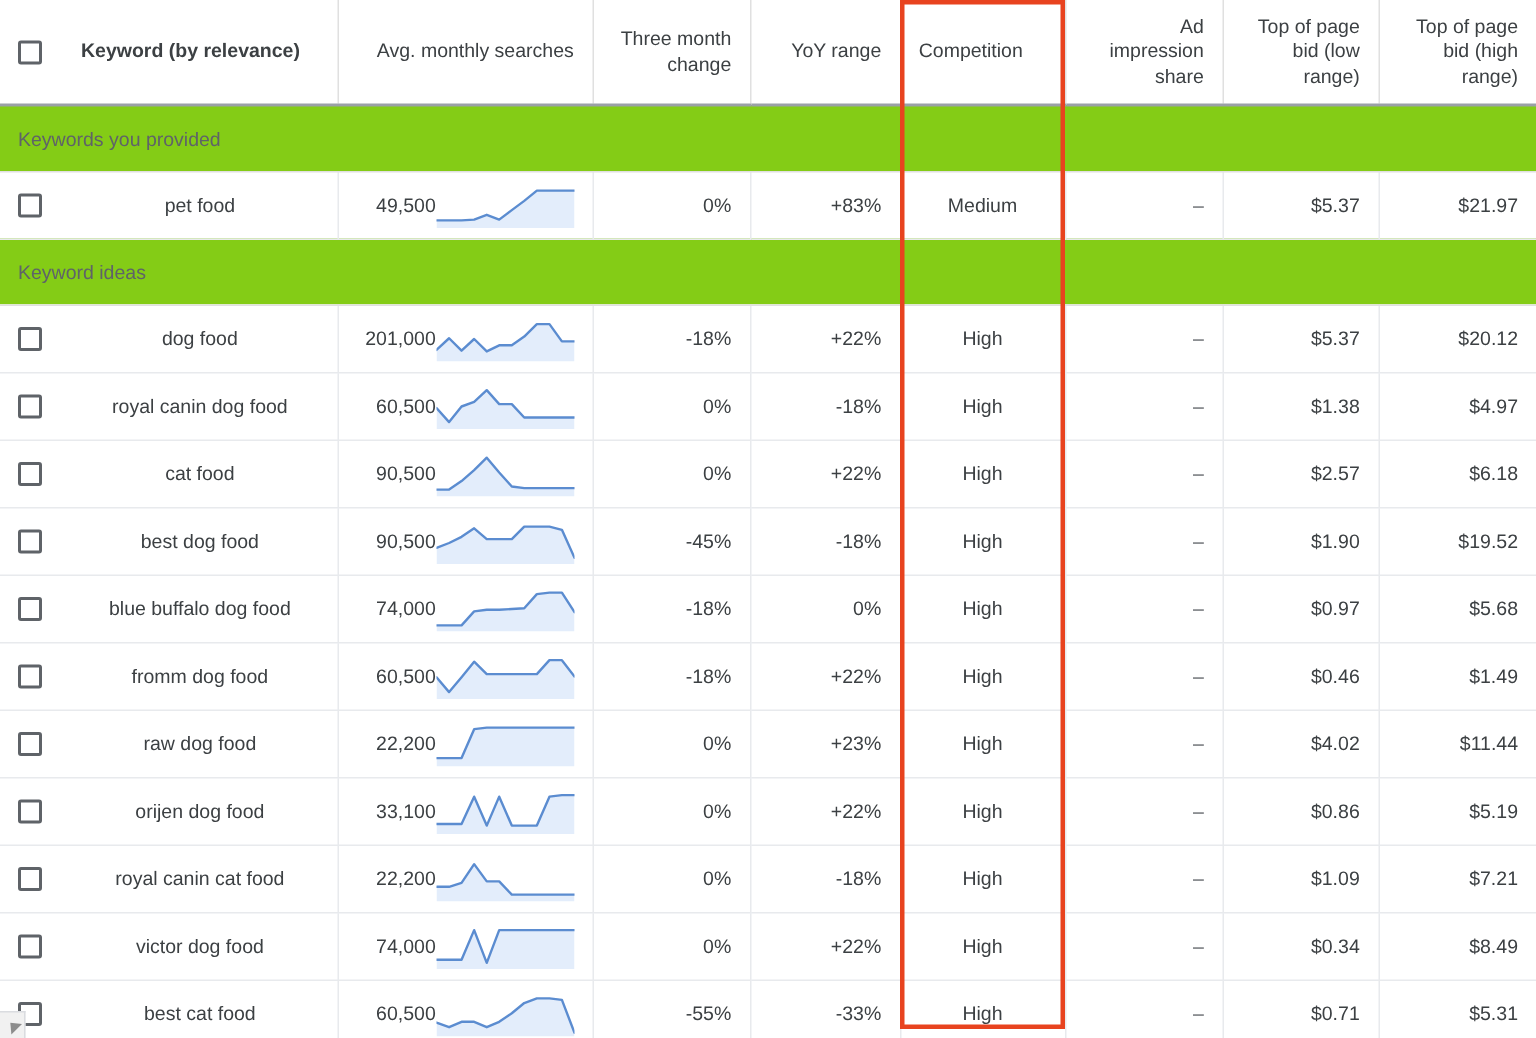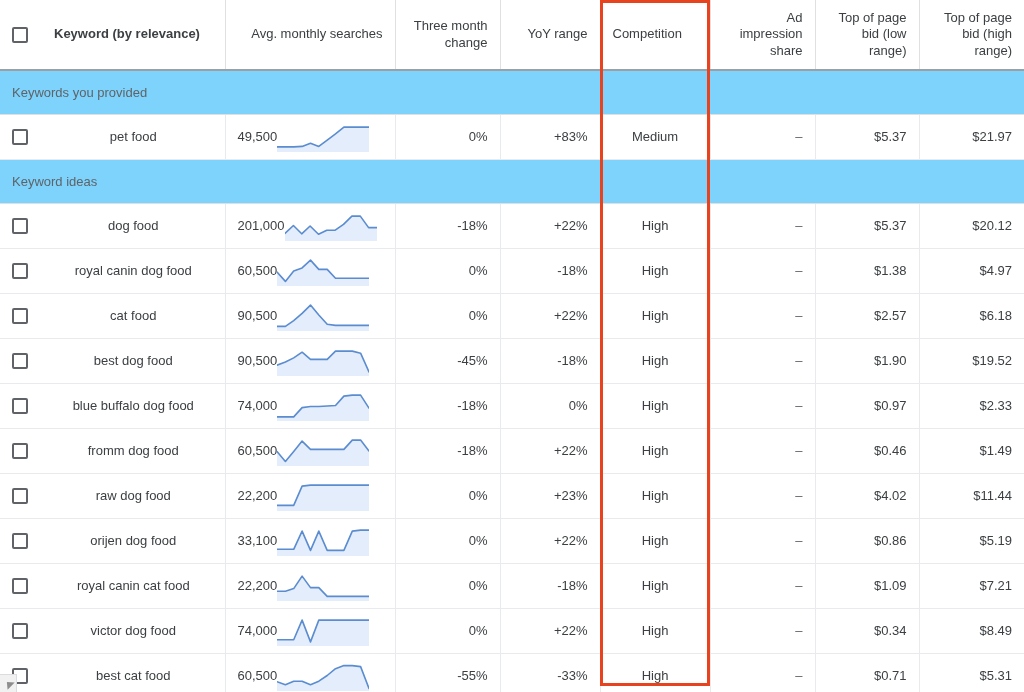--- a/index.html
+++ b/index.html
@@ -50,21 +50,21 @@
     line-height: 1.25;
   }
   thead th.th-check { border-right: none; padding-left: 12px; }
   thead th.th-keyword { text-align: left; font-weight: 700; border-right: 1px solid #e0e0e0; }
   thead th.num { text-align: right; font-weight: 400; }
   thead th.left { text-align: left; font-weight: 400; margin-top: 23px; }
   thead th:last-child { border-right: none; margin-left: 22px; }
 
   
   tr.section-row td {
-    background: #7dd3fc;
+    background: #84cc16;
     height: 44px;
     padding: 0 12px;
     font-size: 13px;
     color: #5f6368;
     border-bottom: 1px solid #e0e0e0;
     border-top: 1px solid #e6e6e6;
     text-align: left;
   }
 
   
@@ -82,20 +82,21 @@
   tbody tr.data-row td.cell-keyword { text-align: left; border-right: 1px solid #e8eaed; }
   tbody tr.data-row td.num { text-align: right; }
   tbody tr.data-row td.left { text-align: center; }
   tbody tr.data-row td:last-child { border-right: none; }
 
   
   td.cell-avg { padding: 0 8px 0 12px; }
   .avg-wrap {
     display: flex;
     align-items: center;
+    justify-content: flex-end;
     height: 28px;
   }
   .avg-num { font-size: 13px; color: #3c4043; white-space: nowrap; }
   .spark { display: block; width: 92px; height: 30px; flex: 0 0 92px; }
 
   
   .cbx {
     width: 16px; height: 16px;
     border: 2px solid #5f6368;
     border-radius: 2px;
@@ -293,21 +294,21 @@
                 <path d="M 0.0 25.9 L 8.4 25.9 L 16.7 25.9 L 25.1 16.6 L 33.5 15.5 L 41.8 15.5 L 50.2 15.0 L 58.5 14.5 L 66.9 5.1 L 75.3 4.1 L 83.6 4.1 L 92.0 17.1 L 92 30 L 0 30 Z" fill="#e3edfb" stroke="none"></path>
                 <path d="M 0.0 25.9 L 8.4 25.9 L 16.7 25.9 L 25.1 16.6 L 33.5 15.5 L 41.8 15.5 L 50.2 15.0 L 58.5 14.5 L 66.9 5.1 L 75.3 4.1 L 83.6 4.1 L 92.0 17.1" fill="none" stroke="#5b8cd0" stroke-width="1.6" stroke-linejoin="round" stroke-linecap="round"></path>
               </svg>
             </div>
           </td>
           <td class="num">-18%</td>
           <td class="num">0%</td>
           <td class="left">High</td>
           <td class="num"><span class="dash">–</span></td>
           <td class="num">$0.97</td>
-          <td class="num">$2.33</td>
+          <td class="num">$5.68</td>
         </tr>
         <tr class="data-row">
           <td class="cell-check">
             <span class="cbx"></span>
           </td>
           <td class="cell-keyword left">fromm dog food</td>
           <td class="cell-avg">
             <div class="avg-wrap">
               <span class="avg-num">60,500</span>
               <svg class="spark" viewBox="0 0 92 30" preserveAspectRatio="none">

